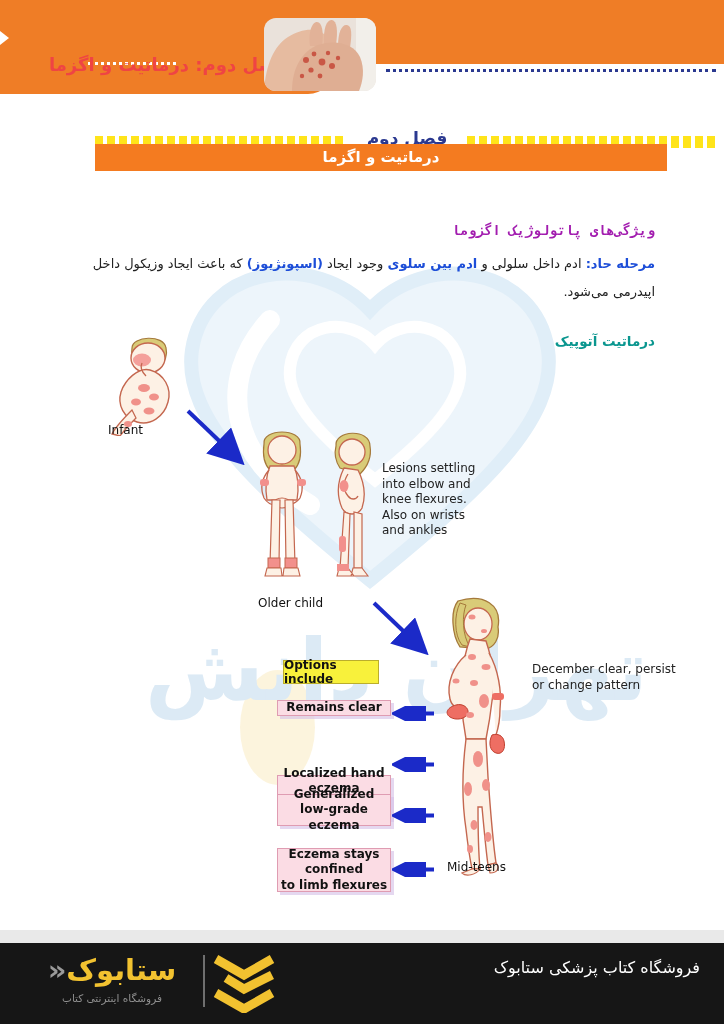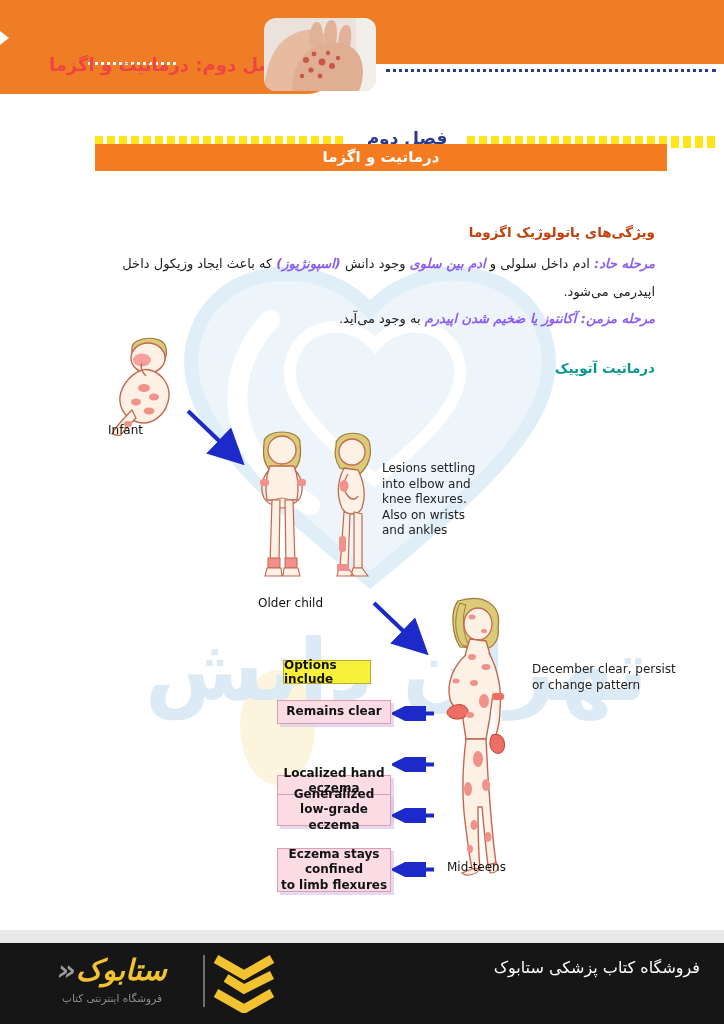--- a/index.html
+++ b/index.html
@@ -21,52 +21,52 @@
   .hdr-bdots  { position:absolute; left:386px; top:69px; width:330px; border-top:3px dotted #2B3990; }
   
   .ch-row    { position:absolute; left:95px; top:130px; width:624px; height:18px; display:flex; align-items:flex-end; }
   .ch-dashes { flex:1; height:12px; background:repeating-linear-gradient(90deg,#FFE41A 0 8px,#ffffff 8px 12px); }
   .ch-num    { margin:0 20px; color:#2B3990; font-weight:bold; font-size:17px; white-space:nowrap; direction:rtl; }
   .ch-banner { position:absolute; left:95px; top:144px; width:572px; height:27px; background:#F47B20;
                color:#fff; font-weight:bold; font-size:15px; text-align:center; line-height:27px; direction:rtl; }
   
   .body-text { position:absolute; top:218px; right:69px; left:92px; direction:rtl; text-align:right;
                font-size:13px; color:#222; line-height:2.1; z-index:2; }
-  .teal-h    { color:#c2410c; font-weight:bold; font-size:13.5px; margin-bottom:4px; }
+  .teal-h    { color:#a21caf; font-weight:bold; font-size:13.5px; margin-bottom:4px;font-family:Liberation Mono, monospace; }
   .teal-h2   { color:#0A968F; font-weight:bold; font-size:13.5px; margin-top:22px; }
-  .body-text b { color:#8b5cf6;font-style:italic; }
+  .body-text b { color:#1d4ed8; }
   
   .wm      { position:absolute; left:120px; top:250px; width:520px; height:590px; z-index:0; }
   .wm-text { position:absolute; left:25px; top:370px; font-size:86px; font-weight:bold; color:#DCEAF5;
              direction:rtl; white-space:nowrap; }
   .wm-acc  { position:absolute; left:120px; top:420px; width:75px; height:115px; background:#FBF2D7;
              border-radius:50%; opacity:.85; }
   
   .dg { position:absolute; z-index:1; }
   .note  { position:absolute; z-index:1; font-size:12px; color:#222; white-space:pre-line; line-height:1.3; }
   .flabel{ position:absolute; z-index:1; font-size:12px; color:#111; }
-  .box-yellow { position:absolute; z-index:1; left:283px; top:660px; width:88px; height:24px;
+  .box-yellow { position:absolute; z-index:1; left:283px; top:660px; width:96px; height:24px;
                 background:#F8F13B; border:1px solid #BBAE2C; display:flex; align-items:center; justify-content:center;
                 font-size:12px; font-weight:bold; color:#111; }
   .box-pink   { position:absolute; z-index:1; left:277px; width:114px;
                 background:#FBDCE4; border:1.5px solid #DF9CB2; box-shadow:3px 3px 0 rgba(215,195,232,.65);
                 display:flex; align-items:center; justify-content:center; text-align:center;
                 font-size:12px; font-weight:bold; color:#111; white-space:pre-line; line-height:1.3; }
-  .bp1 { top:700px; height:24px;text-align:center; }
+  .bp1 { top:700px; height:16px;text-align:center; }
   .bp2 { top:775px; height:44px; }
   .bp3 { top:794px; height:32px; }
   .bp4 { top:848px; height:44px; }
   
   .footer-strip { position:absolute; left:0; top:930px; width:724px; height:13px; background:#E9E9E9; }
   .footer { position:absolute; left:0; top:943px; width:724px; height:81px; background:#161616; }
   .store-title { position:absolute; right:24px; top:15px; color:#fff; font-size:16px; direction:rtl; }
   .url { position:absolute; right:18px; top:40px; color:#fff; font-size:20px; font-weight:bold; letter-spacing:6px; }
   .url .yl { color:#F4C430; }
   .logo-word { position:absolute; left:28px; top:12px; width:168px; text-align:center; font-size:29px;
-               font-weight:bold; color:#F2C230; direction:rtl; line-height:1.1;font-style:italic; }
+               font-weight:bold; color:#F2C230; direction:rtl; line-height:1.1; }
   .logo-word .mark { color:#9a9a9a; font-weight:bold; }
   .logo-sub  { position:absolute; left:28px; top:49px; width:168px; text-align:center; font-size:10.5px;
                color:#8f8f8f; direction:rtl; }
   .logo-bar  { position:absolute; left:203px; top:12px; width:2px; height:52px; background:#6f6f6f; }
   .logo-emblem { position:absolute; left:213px; top:12px; }
 </style>
 </head>
 <body>
 
 <div class="page">
@@ -102,22 +102,21 @@
 
   <div class="ch-row">
     <div class="ch-dashes"></div>
     <div class="ch-num">فصل دوم</div>
     <div class="ch-dashes"></div>
   </div>
   <div class="ch-banner">درماتیت و اگزما</div>
 
   <div class="body-text">
     <div class="teal-h">ویژگی‌های پاتولوژیک اگزوما</div>
-    <p><b>مرحله حاد:</b><span> ادم داخل سلولی و </span><b>ادم بین سلوی</b><span> وجود دانش </span><b>(اسپونژیوز)</b><span> که باعث ایجاد وزیکول داخل اپیدرمی می‌شود.</span></p>
-    <p><b>مرحله مزمن:</b><b> آکانتوز یا ضخیم شدن اپیدرم</b><span> به وجود می‌آید.</span></p>
+    <p><b>مرحله حاد:</b><span> ادم داخل سلولی و </span><b>ادم بین سلوی</b><span> وجود ایجاد </span><b>(اسپونژیوز)</b><span> که باعث ایجاد وزیکول داخل اپیدرمی می‌شود.</span></p>
     <div class="teal-h2">درماتیت آتوپیک</div>
   </div>
 
   <div class="wm">
     <svg width="520" height="430" viewBox="0 0 520 430">
       <path d="M250,60 C195,0 85,15 72,100 C62,170 140,240 250,330 C360,240 438,170 428,100 C415,15 305,0 250,60 Z" fill="#EDF5FB" stroke="#E0EEF8" stroke-width="14"></path>
       <path d="M150,70 C95,130 110,210 190,255" fill="none" stroke="#ffffff" stroke-width="20" stroke-linecap="round"></path>
       <path d="M255,95 C230,65 175,72 170,118 C166,152 205,190 255,230 C305,190 344,152 340,118 C335,72 280,65 255,95 Z" fill="none" stroke="#ffffff" stroke-width="12"></path>
     </svg>
     <div class="wm-acc"></div>

